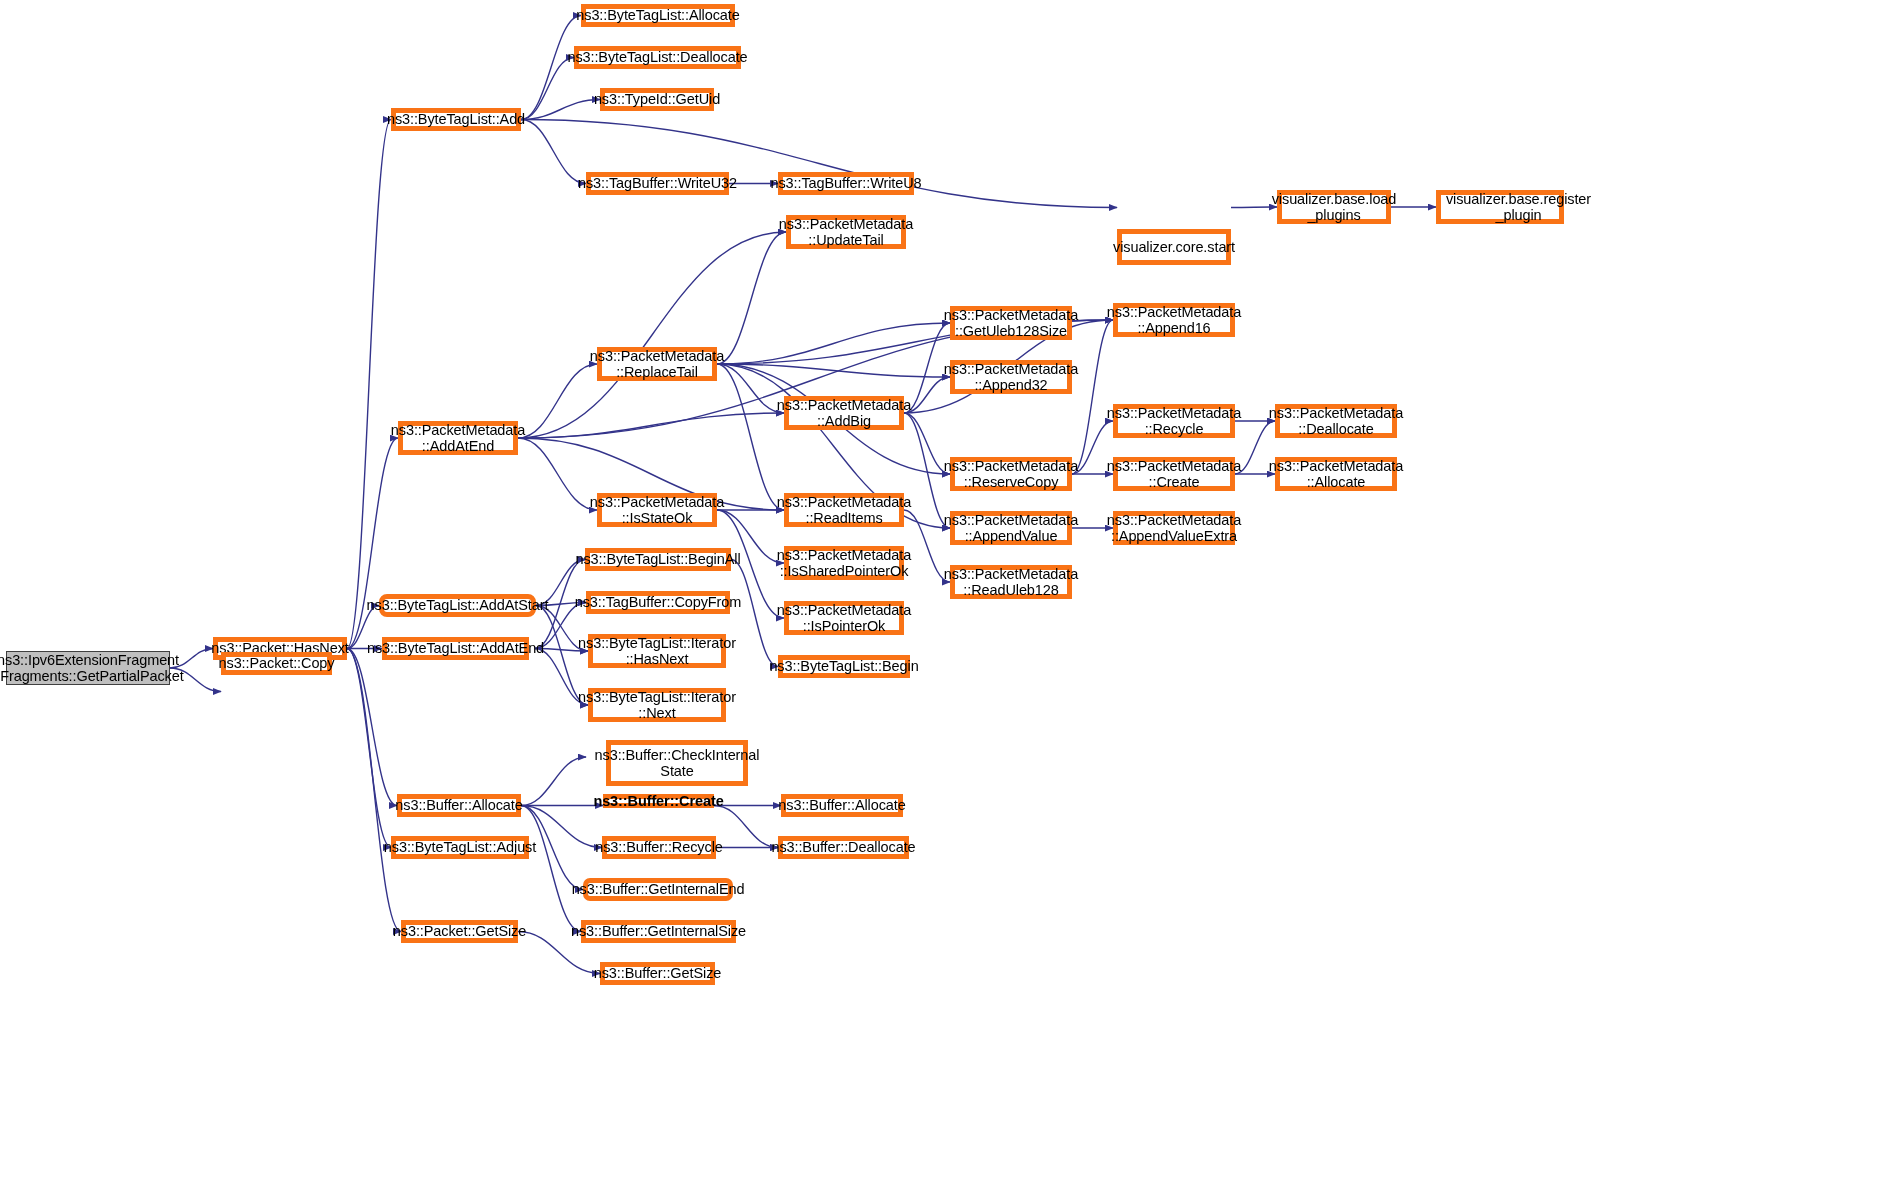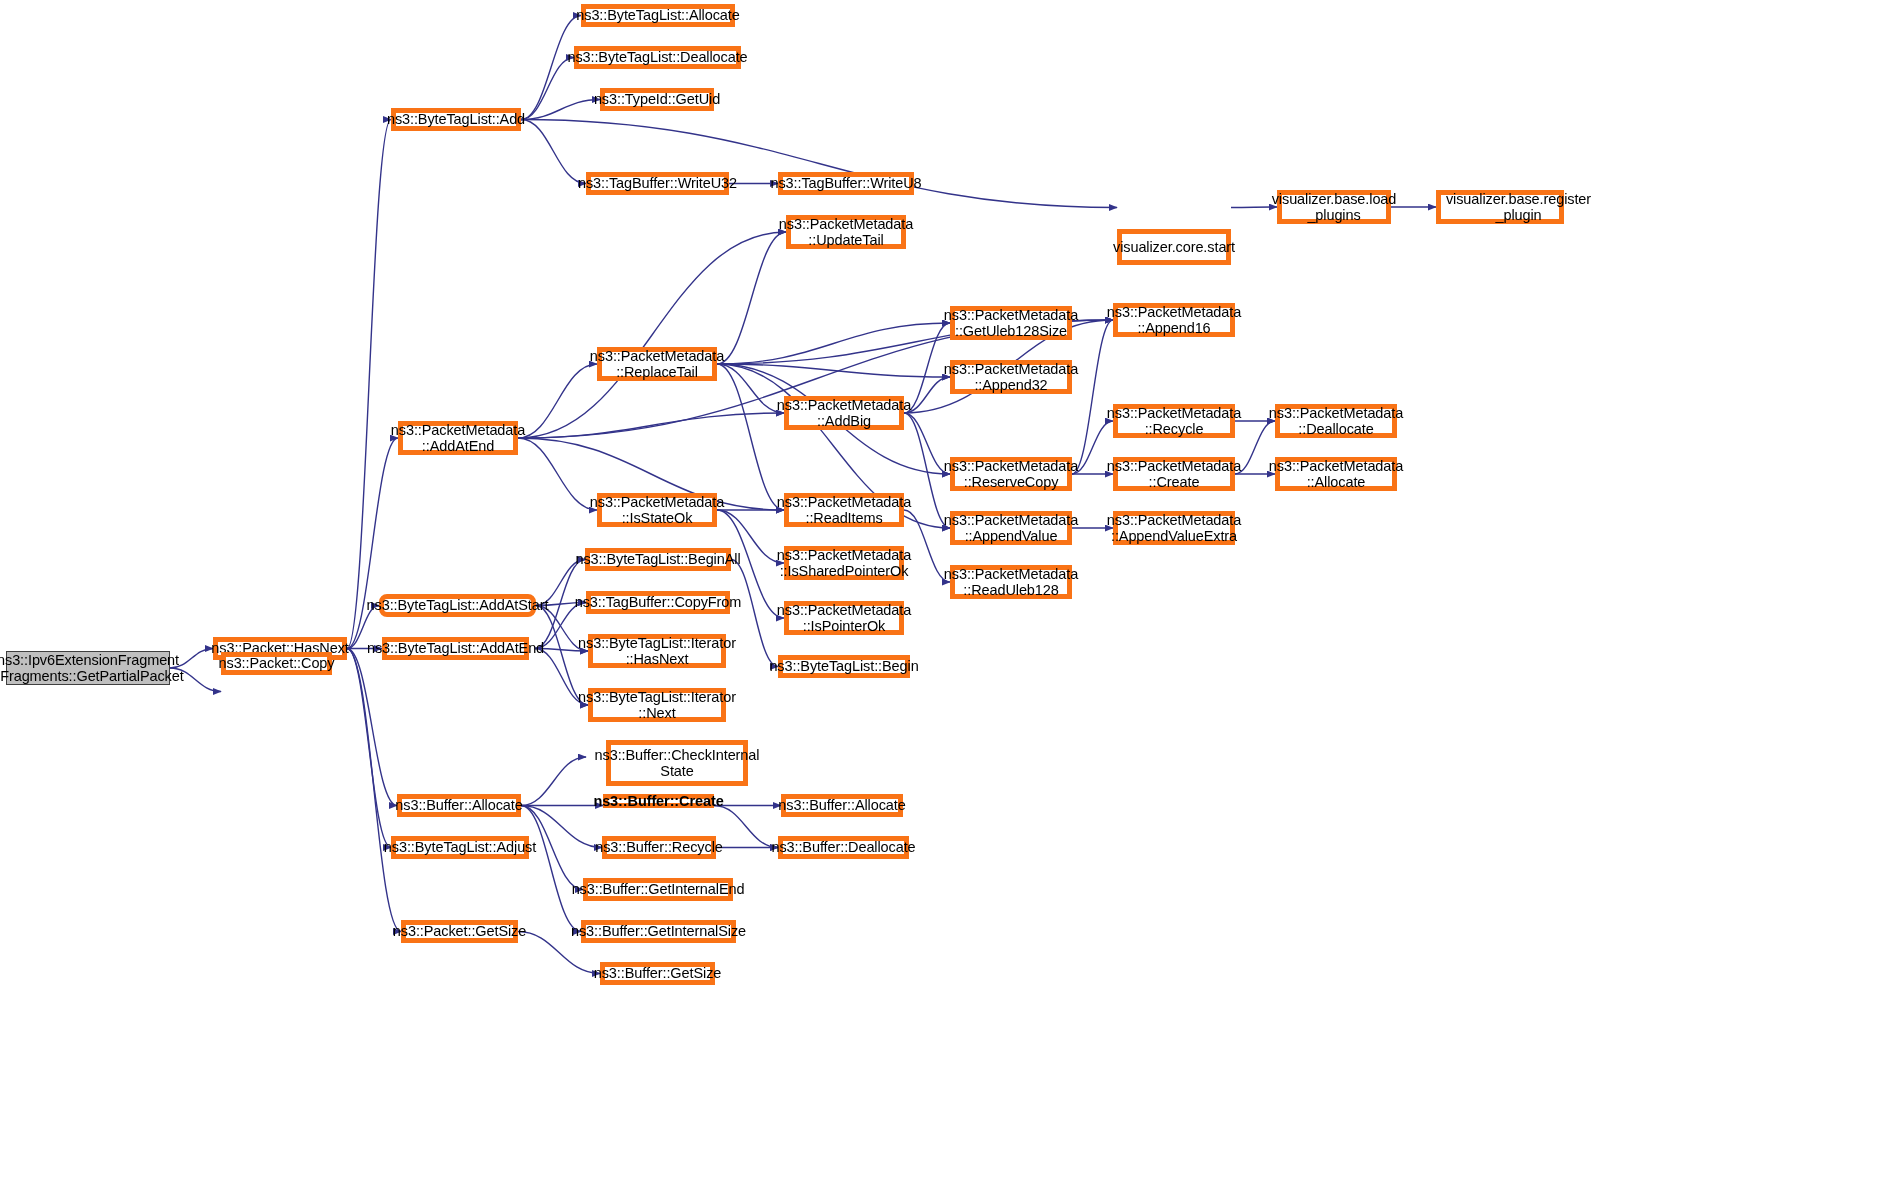--- a/index.html
+++ b/index.html
@@ -156,18 +156,18 @@
 ::Next</div>
       <div class="node" style="left: 778px; top: 655px; width: 132px; height: 23px;">ns3::ByteTagList::Begin</div>
       <div class="node" style="left: 586px; top: 740px; width: 142px; height: 46px; margin-left: 20px;">ns3::Buffer::CheckInternal
 State</div>
       <div class="node" style="left: 397px; top: 794px; width: 124px; height: 23px;">ns3::Buffer::Allocate</div>
       <div class="node" style="left: 603px; top: 794px; width: 111px; height: 14px; font-weight: bold;">ns3::Buffer::Create</div>
       <div class="node" style="left: 781px; top: 794px; width: 122px; height: 23px;">ns3::Buffer::Allocate</div>
       <div class="node" style="left: 391px; top: 836px; width: 138px; height: 23px;">ns3::ByteTagList::Adjust</div>
       <div class="node" style="left: 602px; top: 836px; width: 114px; height: 23px;">ns3::Buffer::Recycle</div>
       <div class="node" style="left: 778px; top: 836px; width: 131px; height: 23px;">ns3::Buffer::Deallocate</div>
-      <div class="node" style="left: 583px; top: 878px; width: 150px; height: 23px;">ns3::Buffer::GetInternalEnd</div>
+      <div class="node" style="left: 583px; top: 878px; width: 150px; height: 23px; border-radius: 7px;">ns3::Buffer::GetInternalEnd</div>
       <div class="node" style="left: 581px; top: 920px; width: 155px; height: 23px;">ns3::Buffer::GetInternalSize</div>
       <div class="node" style="left: 401px; top: 920px; width: 117px; height: 23px;">ns3::Packet::GetSize</div>
       <div class="node" style="left: 600px; top: 962px; width: 115px; height: 23px;">ns3::Buffer::GetSize</div>
     </div>
 </div>
 
 </body></html>

